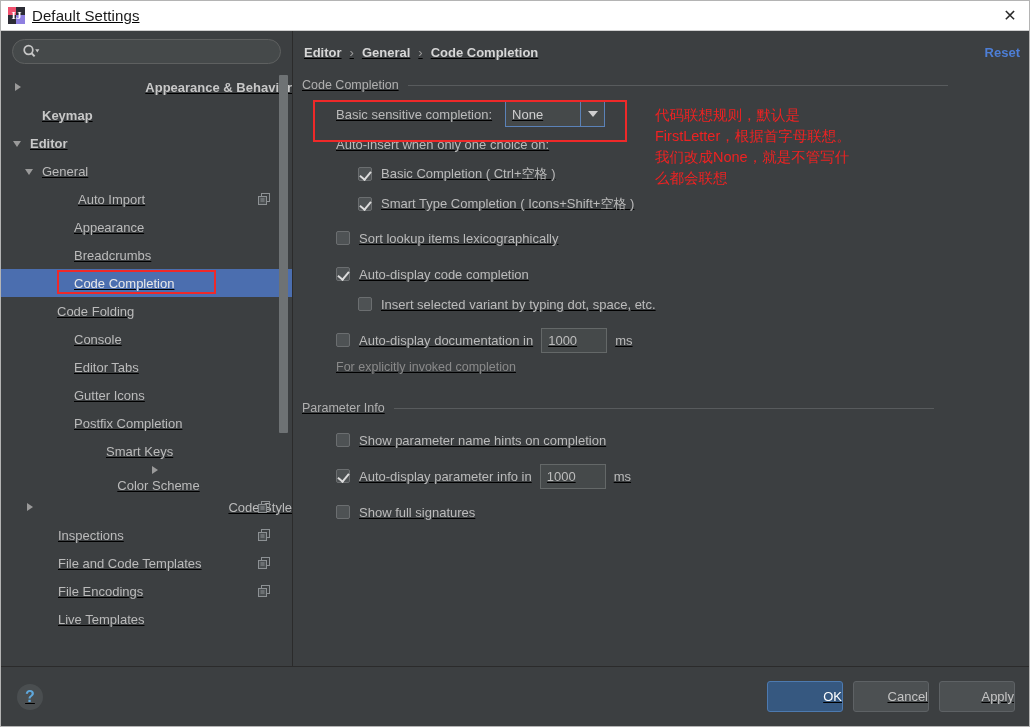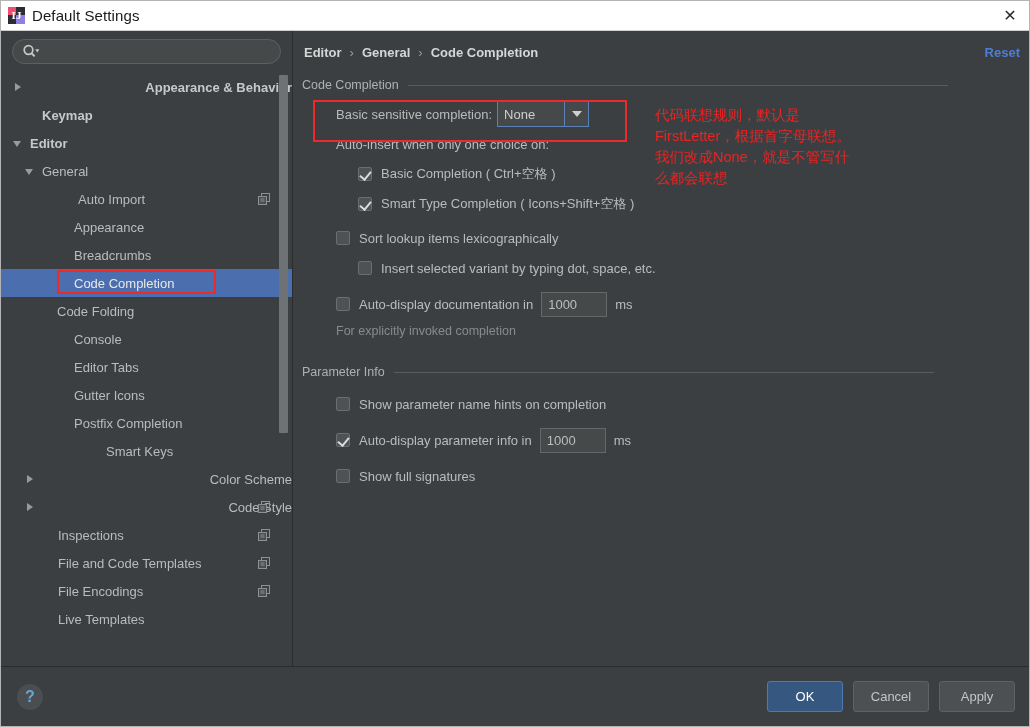--- a/index.html
+++ b/index.html
@@ -13,20 +13,21 @@
   }
 
   .window {
     position: absolute;
     left: 0; top: 0;
     width: 1030px; height: 727px;
     background: #eab308;
     border: 1px solid #b4b4b4;
     display: flex;
     flex-direction: column;
+    text-decoration: underline;
   }
 
   
   .titlebar {
     height: 30px;
     min-height: 30px;
     background: #ffffff;
     border-bottom: 1px solid #cfcfcf;
     display: flex;
     align-items: center;
@@ -242,24 +243,24 @@
     width: 5px; height: 9px;
     border-right: 2px solid #dcdcdc;
     border-bottom: 2px solid #dcdcdc;
     transform: rotate(40deg);
   }
 
   .combo {
     display: inline-flex;
     align-items: stretch;
     height: 26px;
-    width: 92px;
+    width: 100px;
     border: 1px solid #5b82b8;
     background: #45494a;
-    margin-left: 5px;
+    margin-left: 13px;
     cursor: pointer;
   }
   .combo-value {
     flex: 1;
     color: #cfcfcf;
     font-size: 13px;
     display: flex;
     align-items: center;
     padding-left: 6px;
   }
@@ -346,20 +347,21 @@
   .btn {
     min-width: 76px;
     height: 31px;
     border: 1px solid #5e6265;
     border-radius: 3px;
     background: #4c5052;
     color: #c4c4c4;
     font-size: 13px;
     font-family: "Liberation Sans", sans-serif;
     cursor: pointer;
+    text-align: right;
   }
   .btn.primary {
     background: #365880;
     border-color: #4d7ab0;
     color: #ffffff;
   }
 </style>
 </head>
 <body>
 
@@ -450,21 +452,21 @@
               <span>Gutter Icons</span>
             </div>
             <div class="tree-item" style="padding-left: 56px;">
               <span class="tw"></span>
               <span>Postfix Completion</span>
             </div>
             <div class="tree-item" style="padding-left: 88px;">
               <span class="tw"></span>
               <span>Smart Keys</span>
             </div>
-            <div class="tree-item" style="padding-left: 24px;">
+            <div class="tree-item" style="padding-left: 24px; flex-direction: column;">
               <span class="tw right"></span>
               <span>Color Scheme</span>
             </div>
             <div class="tree-item" style="padding-left: 24px;">
               <span class="tw right"></span>
               <span>Code Style</span>
               <span class="copy-icon"><svg width="12" height="12" viewBox="0 0 12 12">
                   <rect x="3.5" y="0.5" width="8" height="8" fill="none" stroke="#8d9194"></rect>
                   <rect x="0.5" y="3.5" width="8" height="8" fill="#4b4f51" stroke="#8d9194"></rect>
                   <line x1="2.5" y1="6" x2="6.5" y2="6" stroke="#8d9194"></line>
@@ -550,20 +552,24 @@
           <div class="row indent2">
             <span class="cb checked"></span>
             <span>Smart Type Completion ( Icons+Shift+空格 )</span>
           </div>
 
           <div class="row indent1" style="margin-top:4px;">
             <span class="cb"></span>
             <span>Sort lookup items lexicographically</span>
           </div>
 
+          <div class="row indent1" style="margin-top:6px;">
+            <span class="cb checked"></span>
+            <span>Auto-display code completion</span>
+          </div>
 
           <div class="row indent2">
             <span class="cb"></span>
             <span>Insert selected variant by typing dot, space, etc.</span>
           </div>
 
           <div class="row indent1" style="margin-top:6px;">
             <span class="cb"></span>
             <span>Auto-display documentation in</span>
             <input class="num-input" type="text" value="1000" style="">

